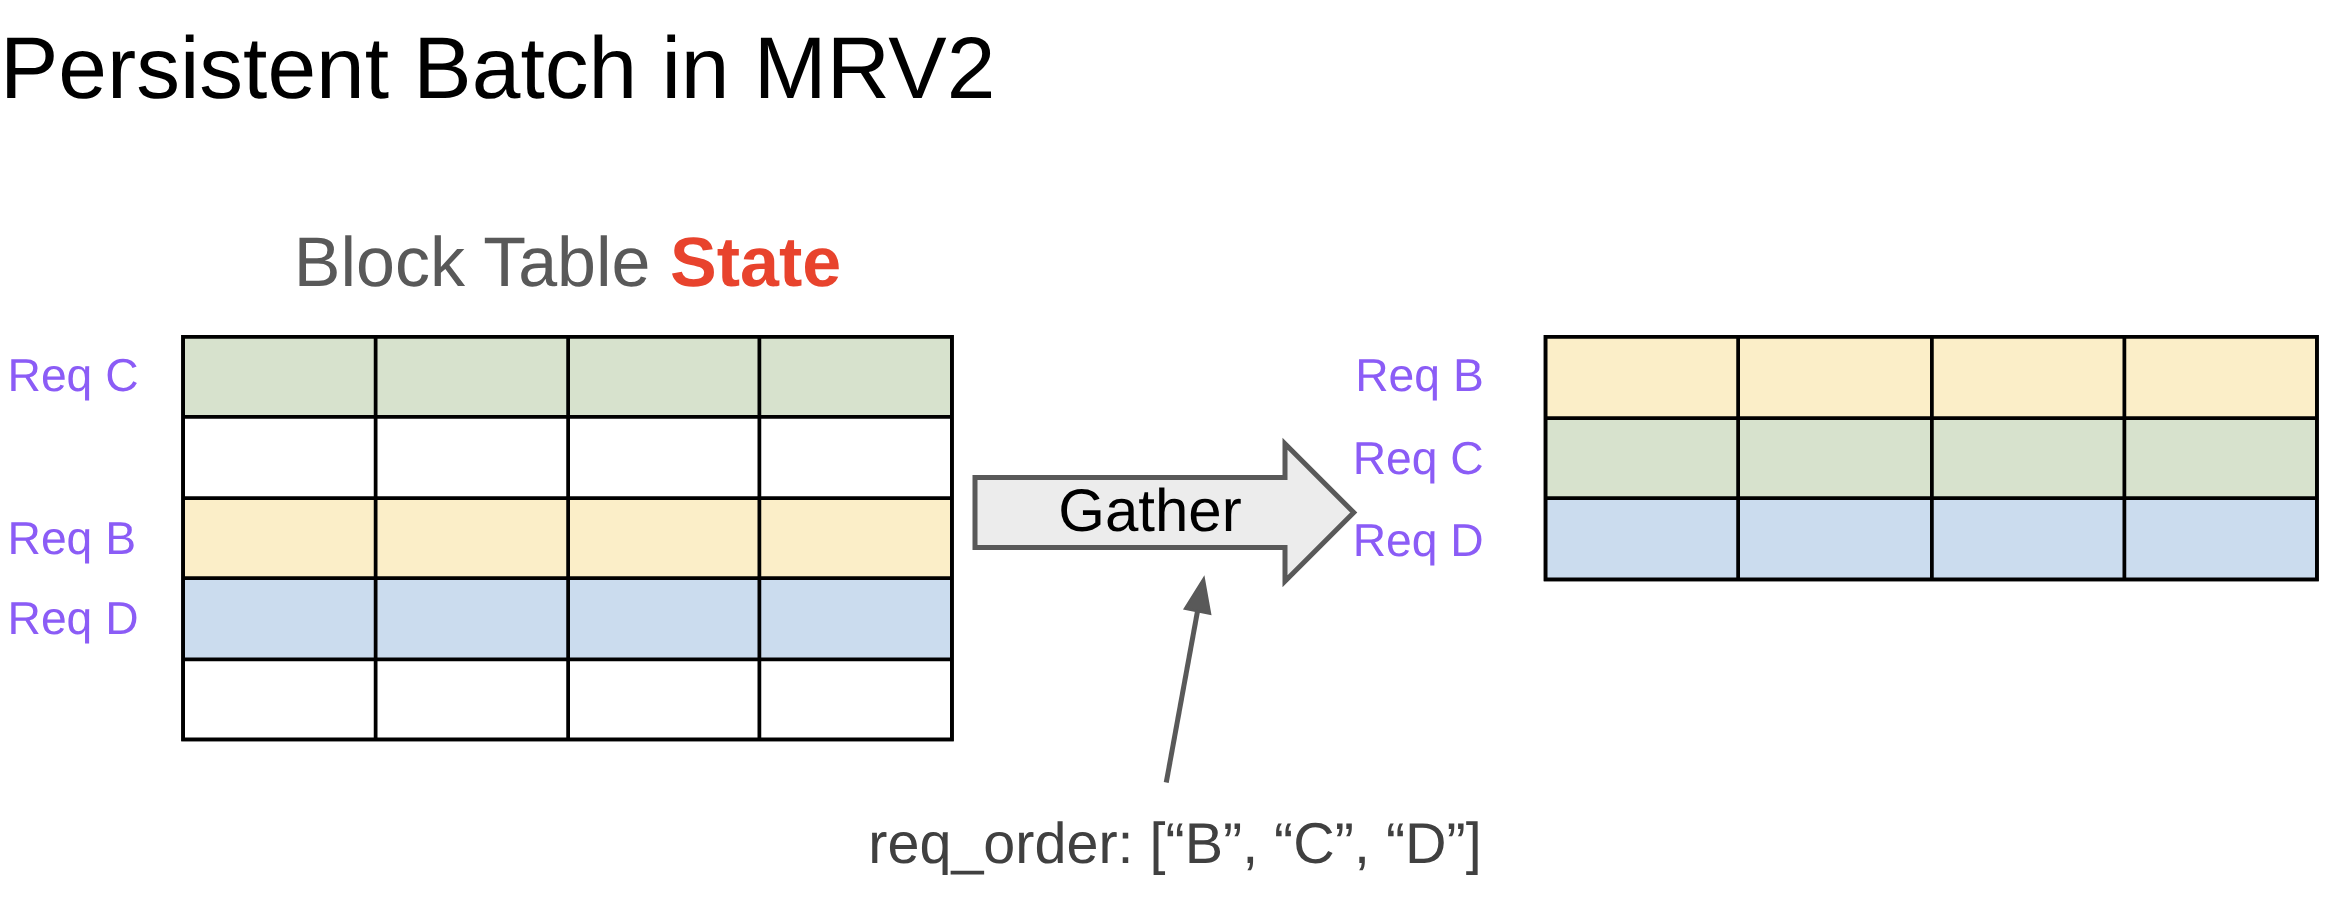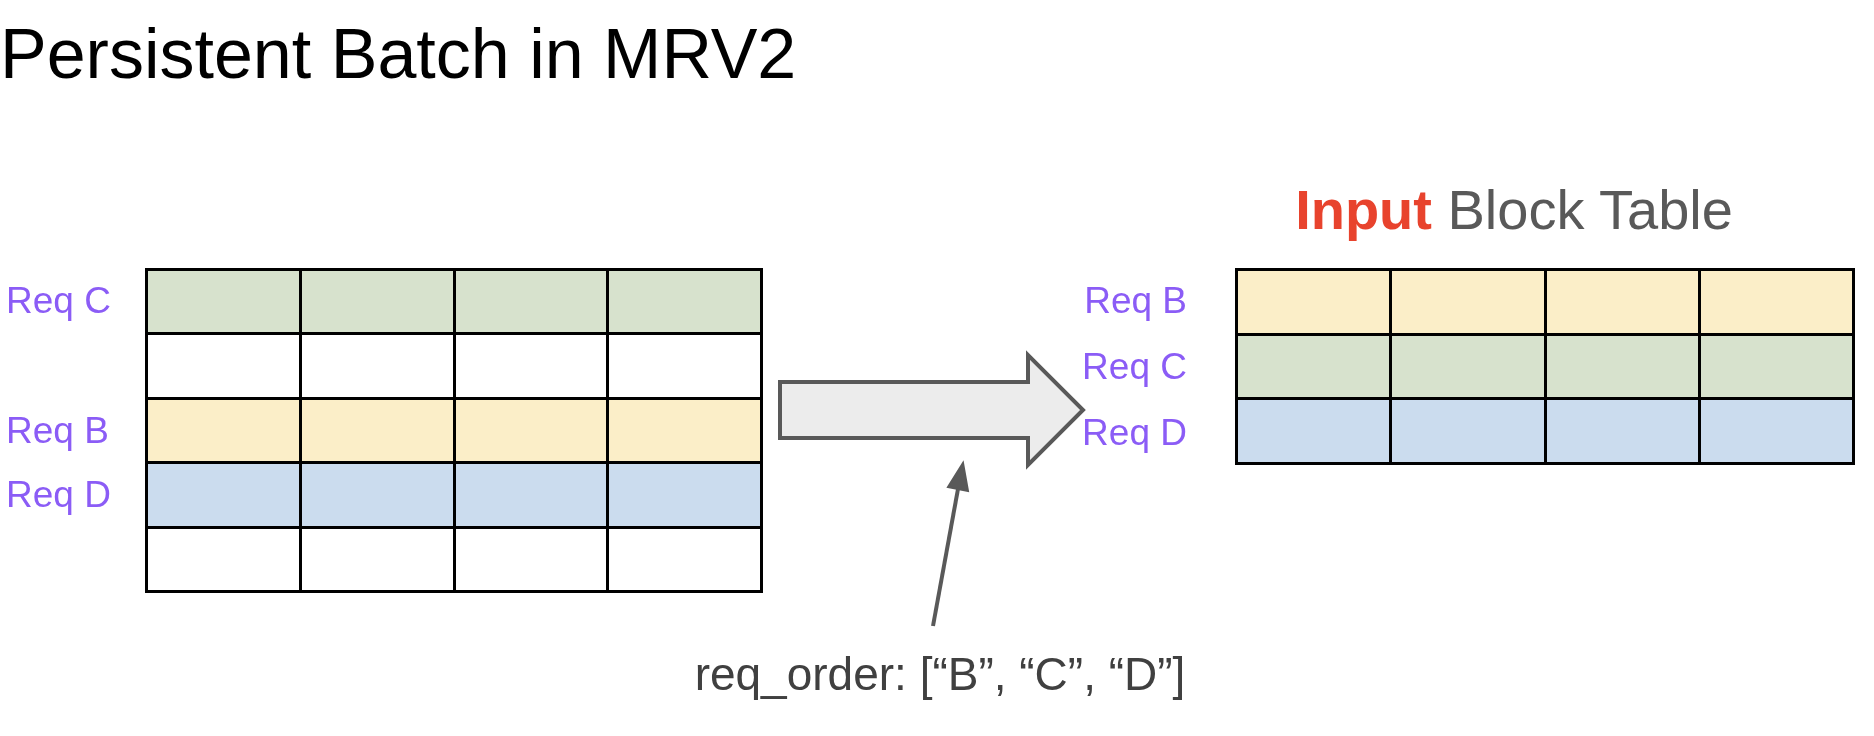--- a/index.html
+++ b/index.html
@@ -72,24 +72,24 @@
     white-space:nowrap;
   }
 </style>
 </head>
 <body>
 
 <div id="canvas">
 
   <div class="title">Persistent Batch in MRV2</div>
 
+  <div class="table-heading" id="left-heading">
+    <span class="heading-normal">Block Table </span><span class="heading-highlight">State</span>
+  </div>
 
-  <div class="table-heading" id="right-heading">
-    <span class="heading-highlight">Input</span><span class="heading-normal"> Block Table</span>
-  </div>
 
   <div class="row-label left" id="lbl-l-0">Req C</div>
   <div class="row-label left" id="lbl-l-2">Req B</div>
   <div class="row-label left" id="lbl-l-3">Req D</div>
 
   <div class="row-label right" id="lbl-r-0">Req B</div>
   <div class="row-label right" id="lbl-r-1">Req C</div>
   <div class="row-label right" id="lbl-r-2">Req D</div>
 
   <div class="block-table" id="left-table">
@@ -146,16 +146,17 @@
     </div>
 
   <svg id="arrow-layer" viewBox="0 0 1874 736" xmlns="http://www.w3.org/2000/svg">
     <polygon points="780,382 1028,382 1028,355 1083,410 1028,465 1028,438 780,438" fill="#ECECEC" stroke="#595959" stroke-width="4" stroke-linejoin="miter"></polygon>
     <g>
       <line x1="933" y1="626" x2="958" y2="489" stroke="#595959" stroke-width="4"></line>
       <polygon points="963,463 968,491 948,487" fill="#595959" stroke="#595959" stroke-width="2"></polygon>
     </g>
   </svg>
 
+  <div class="gather-label">Gather</div>
 
   <div class="annotation-text">req_order: [“B”, “C”, “D”]</div>
 
 </div>
 
 </body></html>

